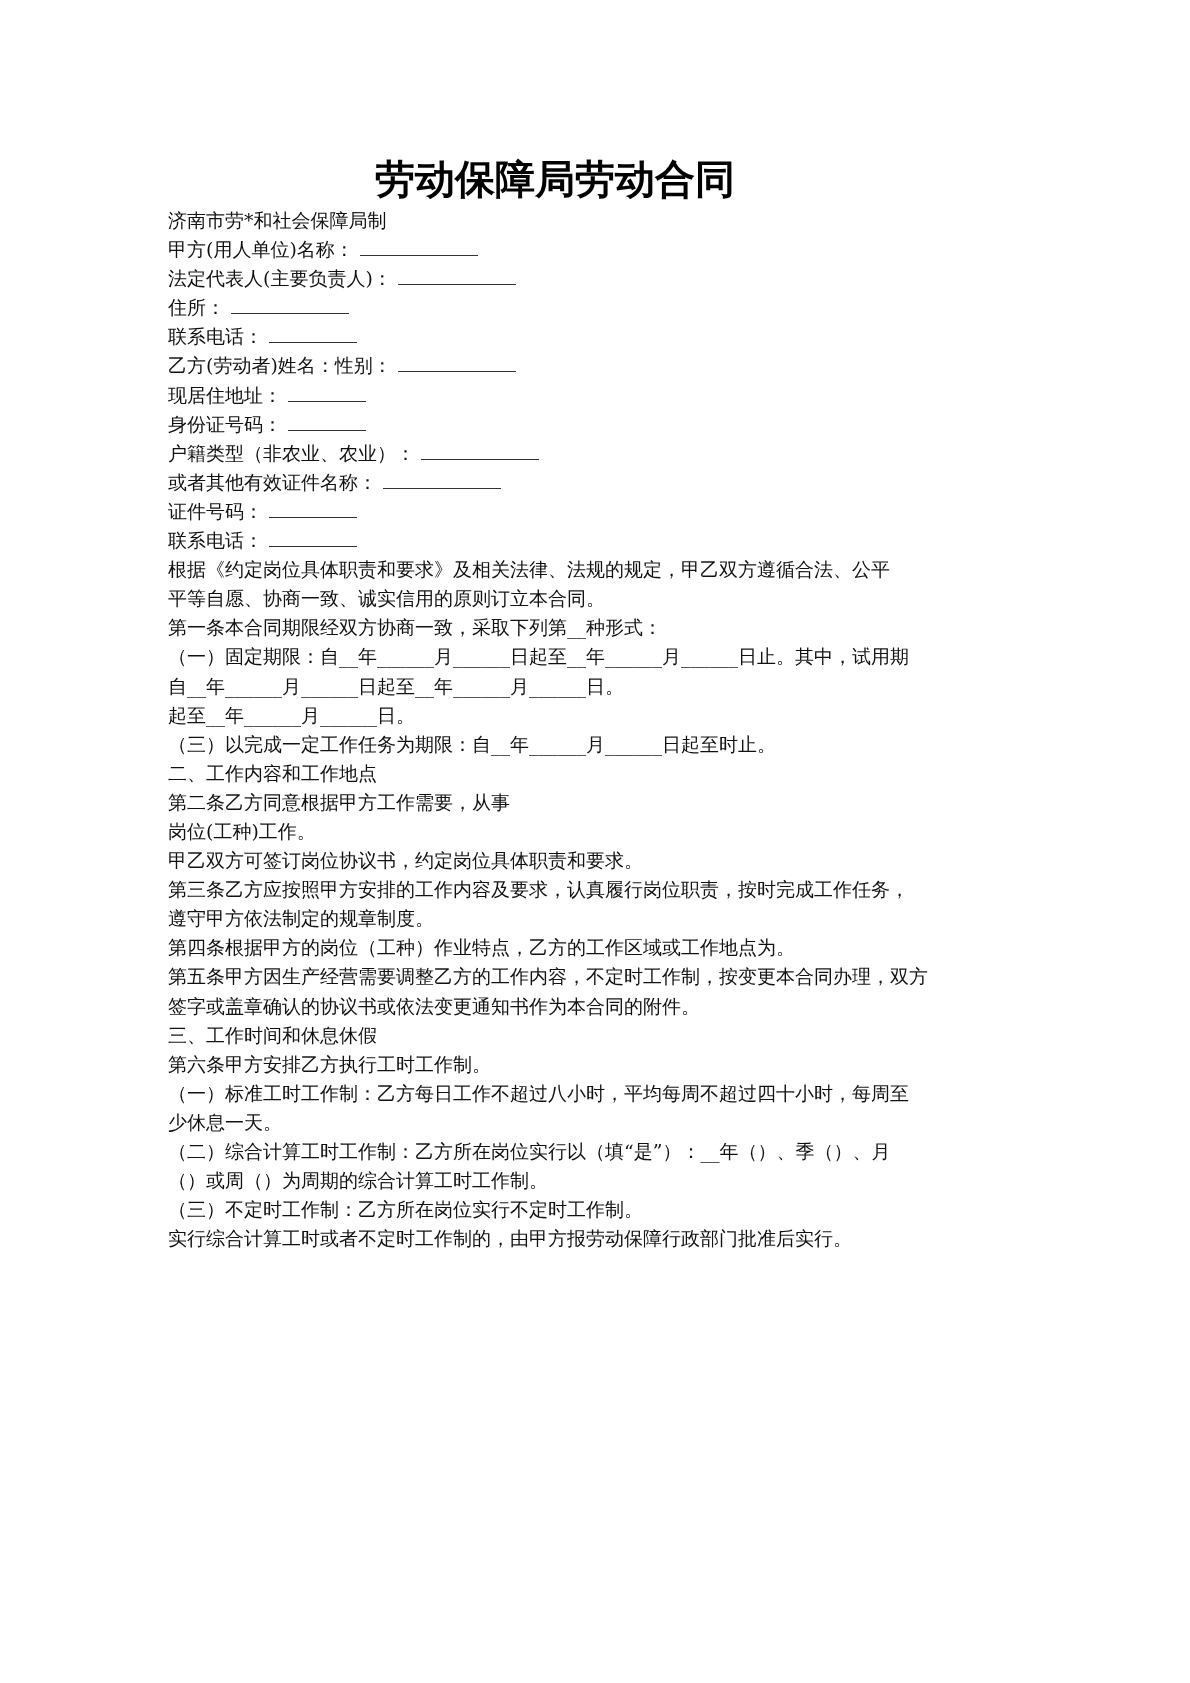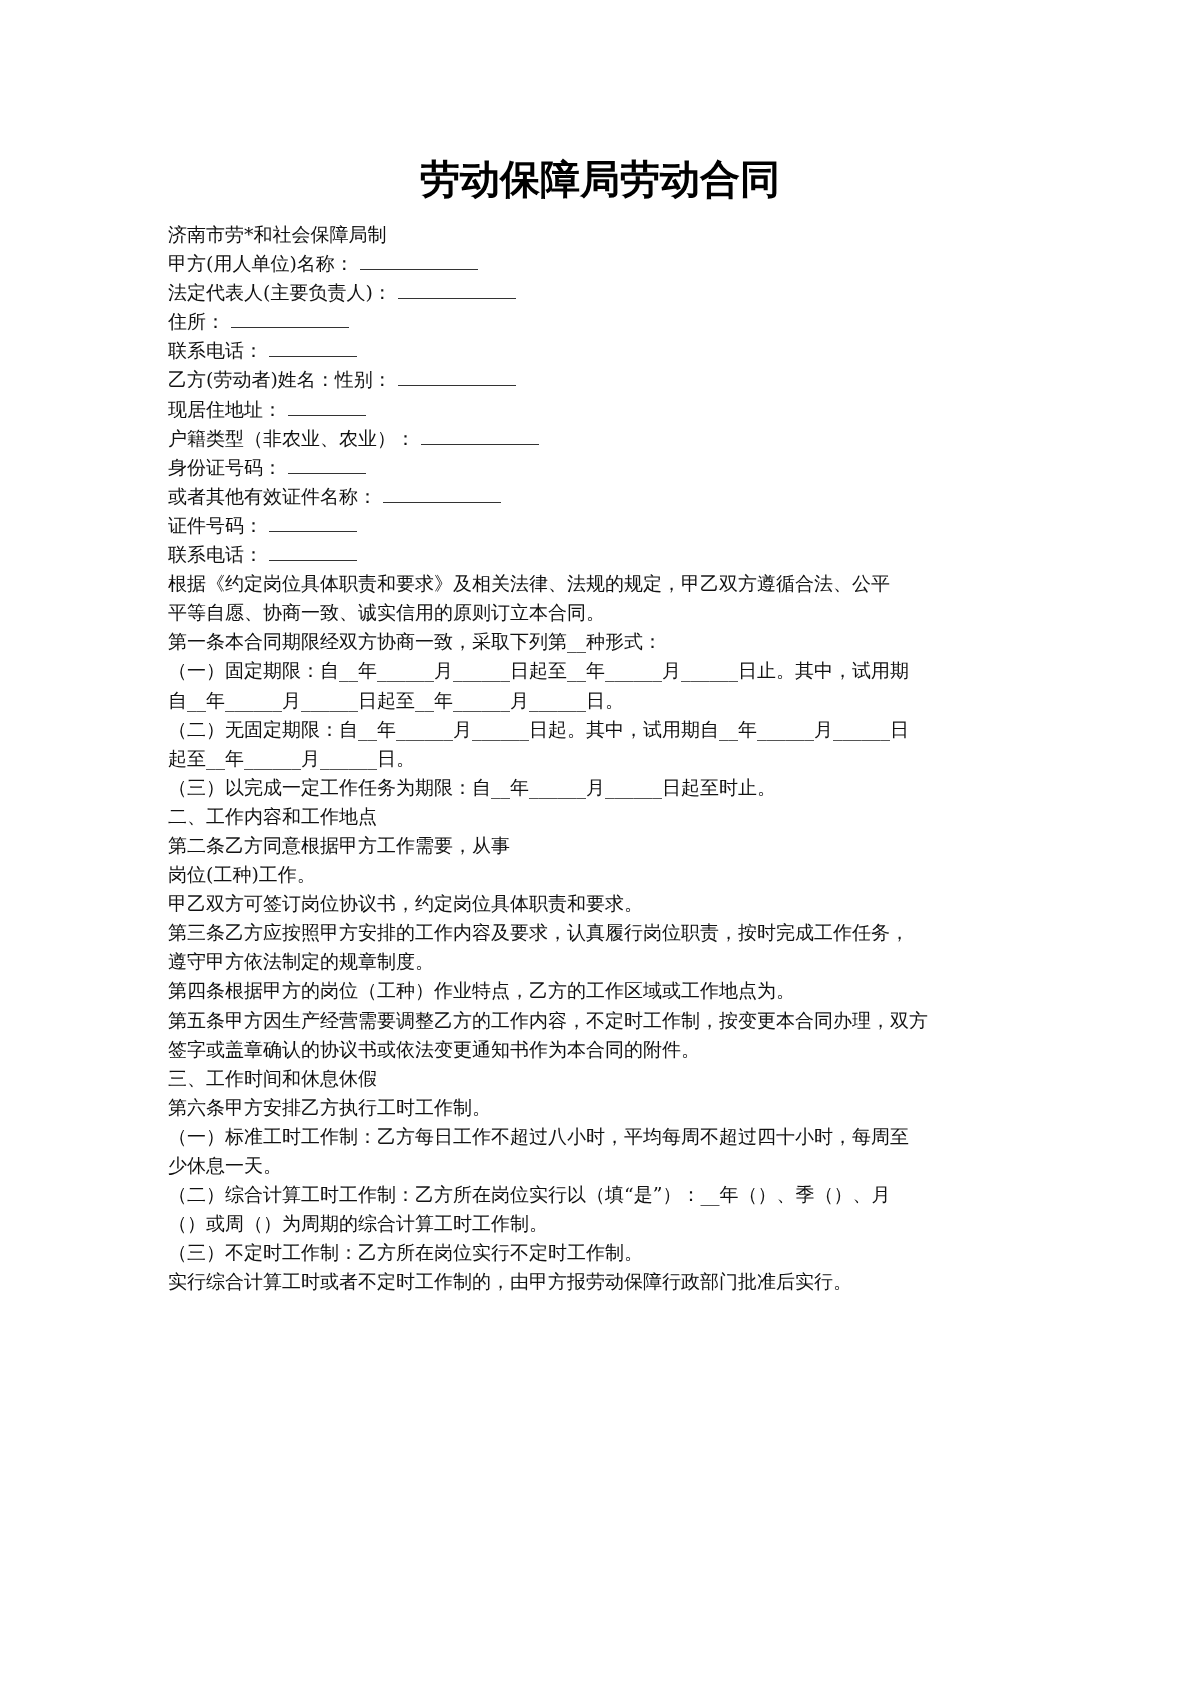--- a/index.html
+++ b/index.html
@@ -28,26 +28,25 @@
       left: 0;
       width: 1110px;
       top: 152px;
       text-align: center;
       font-family: "DejaVu Sans", "Liberation Sans", sans-serif;
       font-weight: bold;
       font-size: 40px;
       line-height: 54px;
       letter-spacing: 0px;
       color: #000000;
-      padding-left: 45px;
     }
     .body-text {
       position: absolute;
       left: 168px;
-      top: 220px;
+      top: 206px;
       width: 776px;
     }
     .line {
       height: 29.1px;
       line-height: 29.1px;
       font-size: 19px;
       white-space: nowrap;
       overflow: visible;
     }
     .blank {
@@ -64,31 +63,30 @@
 <div class="page">
   <div class="title">劳动保障局劳动合同</div>
   <div class="body-text" id="body-text">
       <div class="line"><span>济南市劳*和社会保障局制</span></div>
       <div class="line"><span>甲方(用人单位)名称：</span><span class="blank" style="width: 118px;"></span></div>
       <div class="line"><span>法定代表人(主要负责人)：</span><span class="blank" style="width: 118px;"></span></div>
       <div class="line"><span>住所：</span><span class="blank" style="width: 118px;"></span></div>
       <div class="line"><span>联系电话：</span><span class="blank" style="width: 88px;"></span></div>
       <div class="line"><span>乙方(劳动者)姓名：性别：</span><span class="blank" style="width: 118px;"></span></div>
       <div class="line"><span>现居住地址：</span><span class="blank" style="width: 78px;"></span></div>
+      <div class="line"><span>身份证号码：</span><span class="blank" style="width: 78px;"></span></div>
       <div class="line"><span>户籍类型（非农业、农业）：</span><span class="blank" style="width: 118px;"></span></div>
-      <div class="line"><span>身份证号码：</span><span class="blank" style="width: 78px;"></span></div>
       <div class="line"><span>或者其他有效证件名称：</span><span class="blank" style="width: 118px;"></span></div>
       <div class="line"><span>证件号码：</span><span class="blank" style="width: 88px;"></span></div>
       <div class="line"><span>联系电话：</span><span class="blank" style="width: 88px;"></span></div>
       <div class="line"><span>根据《约定岗位具体职责和要求》及相关法律、法规的规定，甲乙双方遵循合法、公平</span></div>
       <div class="line"><span>平等自愿、协商一致、诚实信用的原则订立本合同。</span></div>
       <div class="line"><span>第一条本合同期限经双方协商一致，采取下列第__种形式：</span></div>
       <div class="line"><span>（一）固定期限：自__年______月______日起至__年______月______日止。其中，试用期</span></div>
       <div class="line"><span>自__年______月______日起至__年______月______日。</span></div>
-      <div class="line"><span>（二）无固定期限：自__年______月______日起。其中，试用期自__年______月______日</span></div>
       <div class="line"><span>起至__年______月______日。</span></div>
       <div class="line"><span>（三）以完成一定工作任务为期限：自__年______月______日起至时止。</span></div>
       <div class="line"><span>二、工作内容和工作地点</span></div>
       <div class="line"><span>第二条乙方同意根据甲方工作需要，从事</span></div>
       <div class="line"><span>岗位(工种)工作。</span></div>
       <div class="line"><span>甲乙双方可签订岗位协议书，约定岗位具体职责和要求。</span></div>
       <div class="line"><span>第三条乙方应按照甲方安排的工作内容及要求，认真履行岗位职责，按时完成工作任务，</span></div>
       <div class="line"><span>遵守甲方依法制定的规章制度。</span></div>
       <div class="line"><span>第四条根据甲方的岗位（工种）作业特点，乙方的工作区域或工作地点为。</span></div>
       <div class="line"><span>第五条甲方因生产经营需要调整乙方的工作内容，不定时工作制，按变更本合同办理，双方</span></div>

